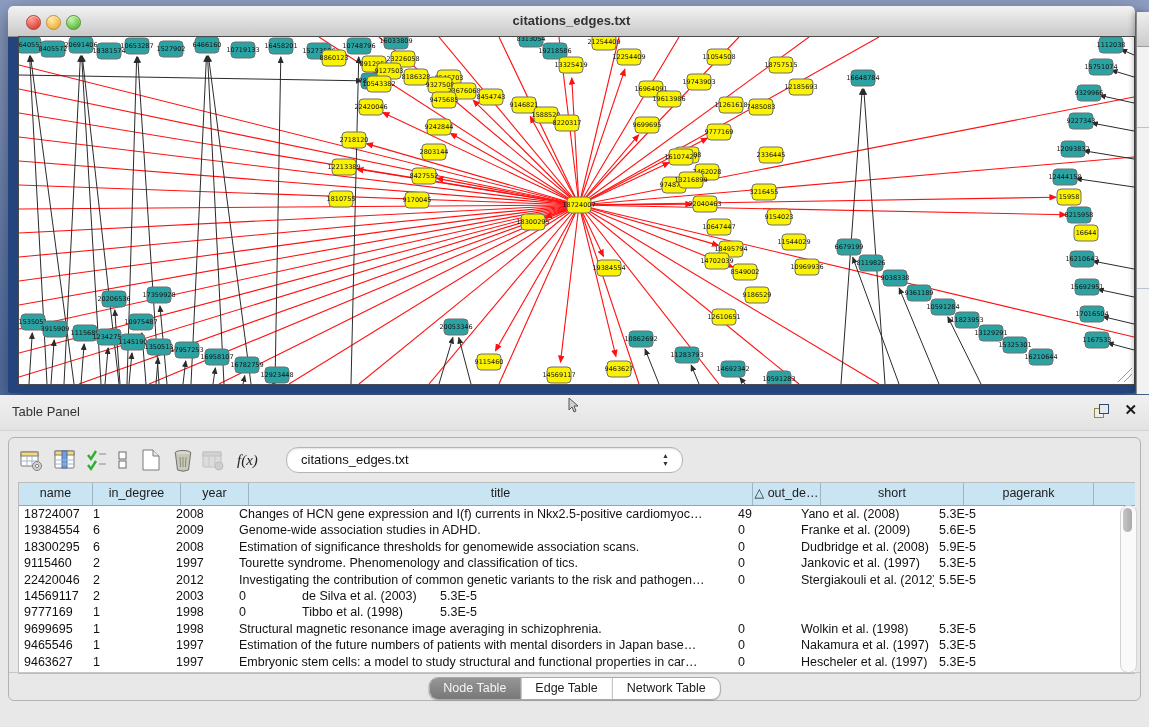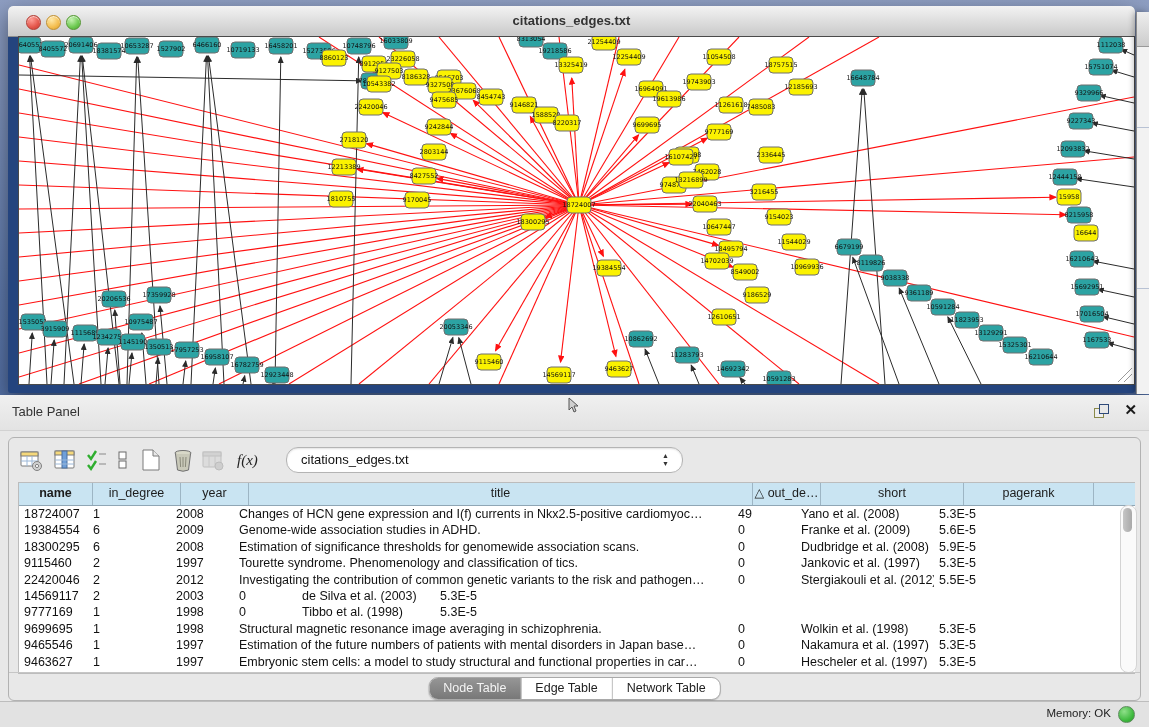--- a/index.html
+++ b/index.html
@@ -761,21 +761,21 @@
         <div id="fx-label">f(x)</div>
       </div>
       <div id="combobox">
         <div class="val">citations_edges.txt</div>
         <div class="arrows">▲<br>▼</div>
       </div>
     </div>
 
     <div id="table-region">
       <div id="thead">
-          <div class="hcell" style="width: 74px; font-weight: bold;">name</div>
+          <div class="hcell" style="width: 74px;">name</div>
           <div class="hcell" style="width: 88px;">in_degree</div>
           <div class="hcell" style="width: 68px;">year</div>
           <div class="hcell" style="width: 504px;">title</div>
           <div class="hcell" style="width: 68px;">△ out_de…</div>
           <div class="hcell" style="width: 143px;">short</div>
           <div class="hcell" style="width: 130px;">pagerank</div>
         </div>
       <div id="tbody">
           <div class="trow">
             <div class="tcell" style="width: 69px;">18724007</div>
@@ -873,17 +873,13 @@
 
     <div id="tabs-row">
       <div id="seg">
         <div class="seg-tab sel">Node Table</div>
         <div class="seg-tab">Edge Table</div>
         <div class="seg-tab">Network Table</div>
       </div>
     </div>
   </div>
 
-  <div id="status-bar">
-    <div id="mem-label">Memory: OK</div>
-    <div id="mem-dot"></div>
-  </div>
 </div>
 
 </body></html>

